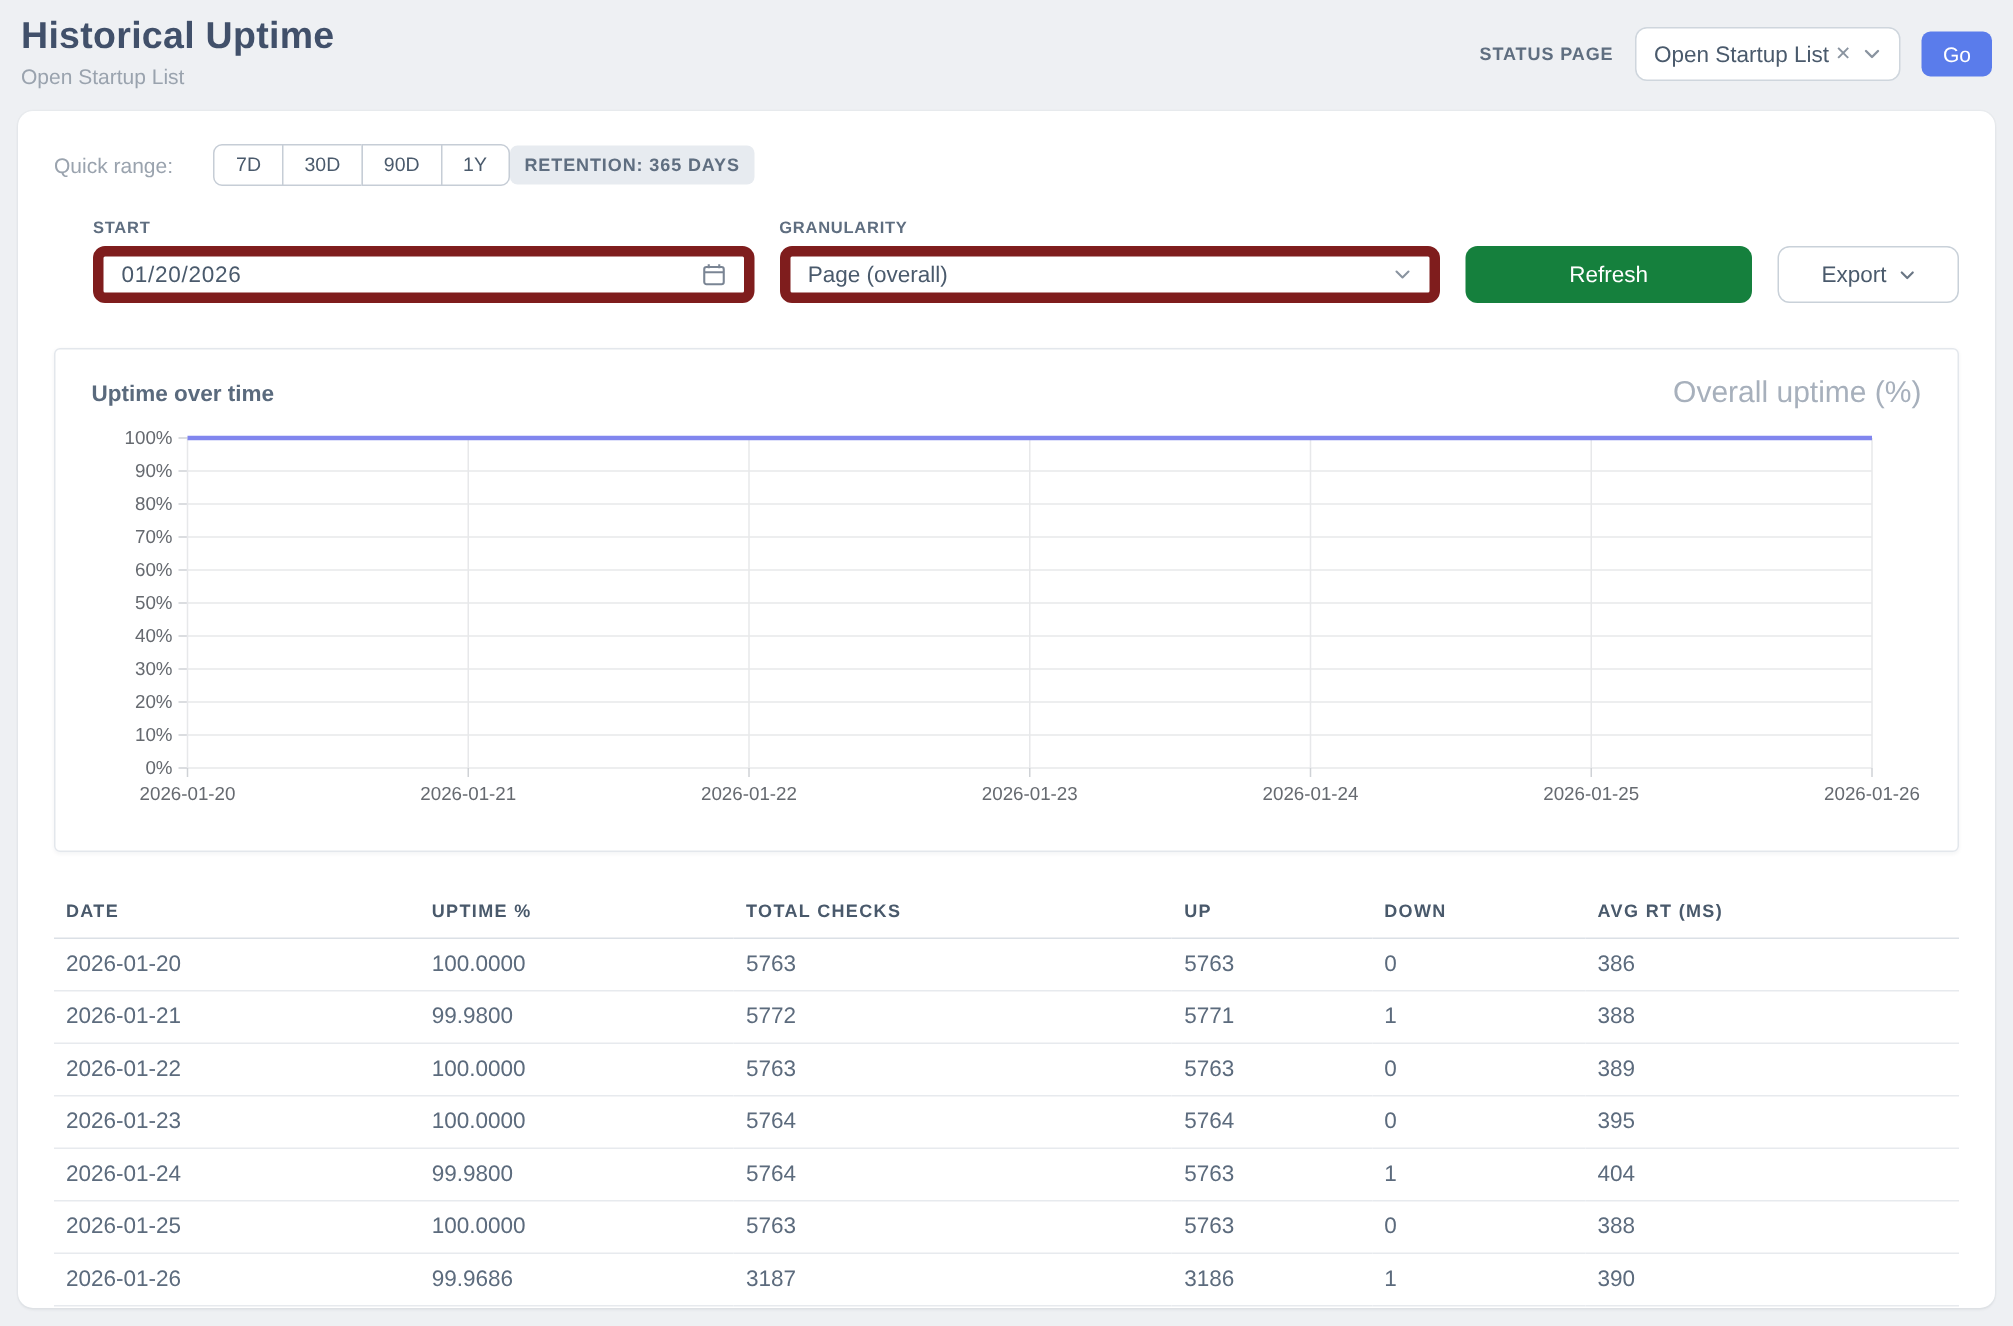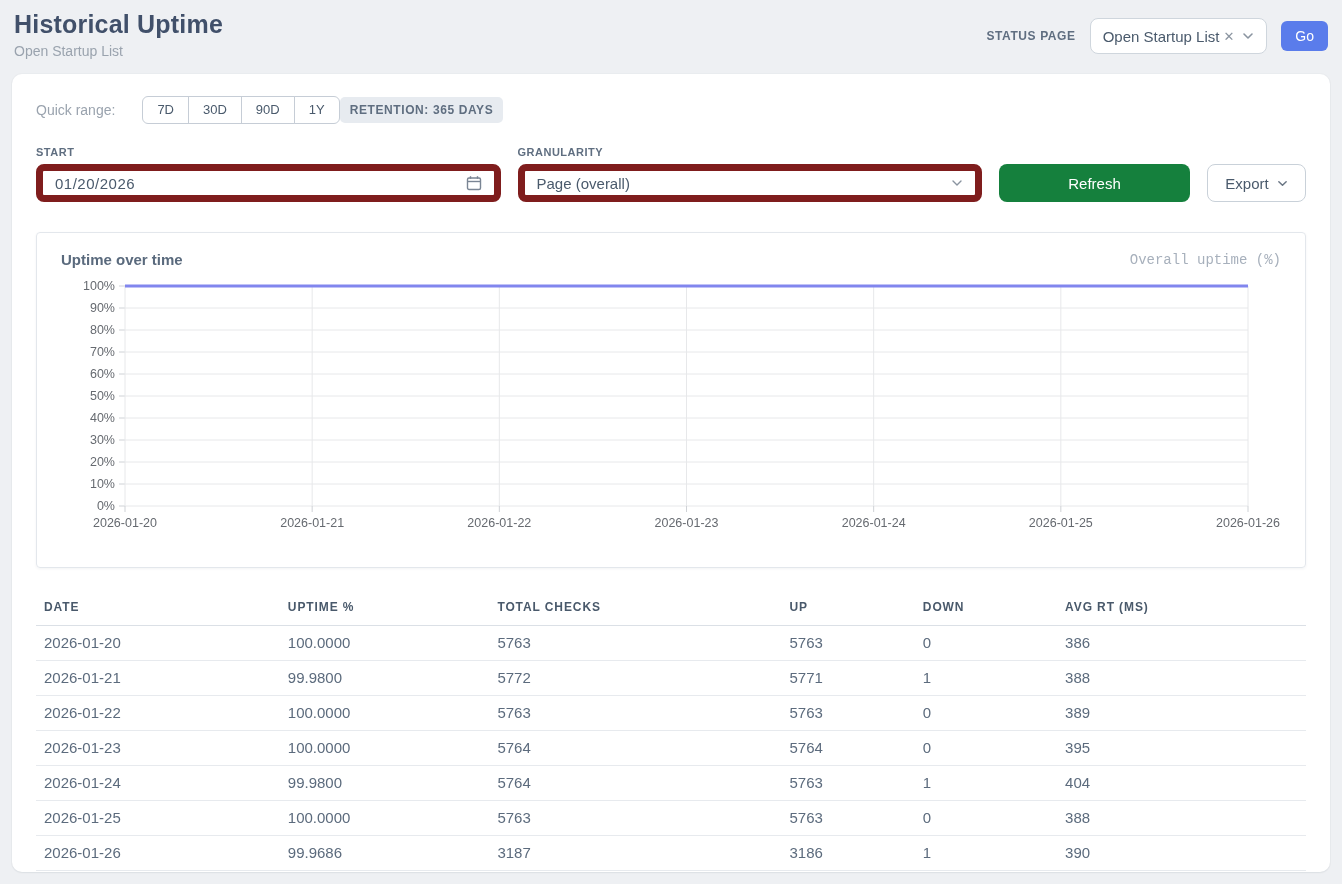--- a/index.html
+++ b/index.html
@@ -47,54 +47,54 @@
     font-size:13px; padding:5px 14px; cursor:pointer; margin-left:-1px;
     font-family:inherit; line-height:16px;
   }
   .seg-btn:first-child { border-radius:6px 0 0 6px; margin-left:15px; }
   .seg-btn:last-child { border-radius:0 6px 6px 0; }
   .retention-badge {
     background:#e7ebf0; color:#5f6e80; font-size:12px; font-weight:bold;
     letter-spacing:.6px; padding:6px 10px; border-radius:5px;
   }
   
-  .fields-row { display:flex; gap:17px; margin-top:22px; align-items:flex-end; }
+  .fields-row { display:flex; gap:17px; margin-top:22px; align-items:flex-end;margin-left:26px; }
   .field { flex:1; }
   .field-label {
     font-size:11px; color:#5f6e80; letter-spacing:.5px; font-weight:bold;
     margin-bottom:6px;
   }
   .input-box {
     display:flex; align-items:center; justify-content:space-between;
     height:38px; border:7px solid #7f1d1d; border-radius:8px;
     padding:0 12px; background:#fff; cursor:text;
   }
   .input-box .value { font-size:15px; color:#4a5a6c; letter-spacing:.5px; }
   .select-box { cursor:pointer; }
   .select-box .value { letter-spacing:0; }
   .refresh-btn {
     background:#15803d; color:#fff; border:none; border-radius:8px;
     height:38px; width:191px; font-size:15px; cursor:pointer; font-family:inherit;
   }
   .export-btn {
     display:flex; align-items:center; justify-content:center; gap:8px;
     background:#fff; border:1px solid #c9d1d9; border-radius:8px;
-    height:38px; width:99px; font-size:15px; color:#4a5a6c; cursor:pointer;
+    height:38px; width:121px; font-size:15px; color:#4a5a6c; cursor:pointer;
     font-family:inherit;
   }
   .cal-icon { display:inline-flex; }
   
   .chart-card {
     border:1px solid #e3e7ec; border-radius:4px; margin-top:30px;
     box-shadow:0 1px 3px rgba(20,30,50,.05);
     padding:18px 24px 10px 24px; height:336px;
   }
   .chart-head { display:flex; justify-content:space-between; align-items:center; margin-bottom:10px; }
   .chart-title { font-size:15px; font-weight:bold; color:#5a6a7d; }
-  .chart-legend { font-size:14px; color:#a7b0bc;font-family:Liberation Mono, monospace; }
+  .chart-legend { font-size:20px; color:#a7b0bc; }
   
   .uptime-table { width:100%; border-collapse:collapse; margin-top:22px; }
   .uptime-table th {
     text-align:left; font-size:12px; color:#49596b; letter-spacing:.9px;
     padding:10px 8px 11px 8px; border-bottom:1px solid #dbe0e6; font-weight:bold;
   }
   .uptime-table td {
     font-size:15px; color:#5c6b7d; padding:8px 8px 9px 8px;
     border-bottom:1px solid #e7eaee;
   }

